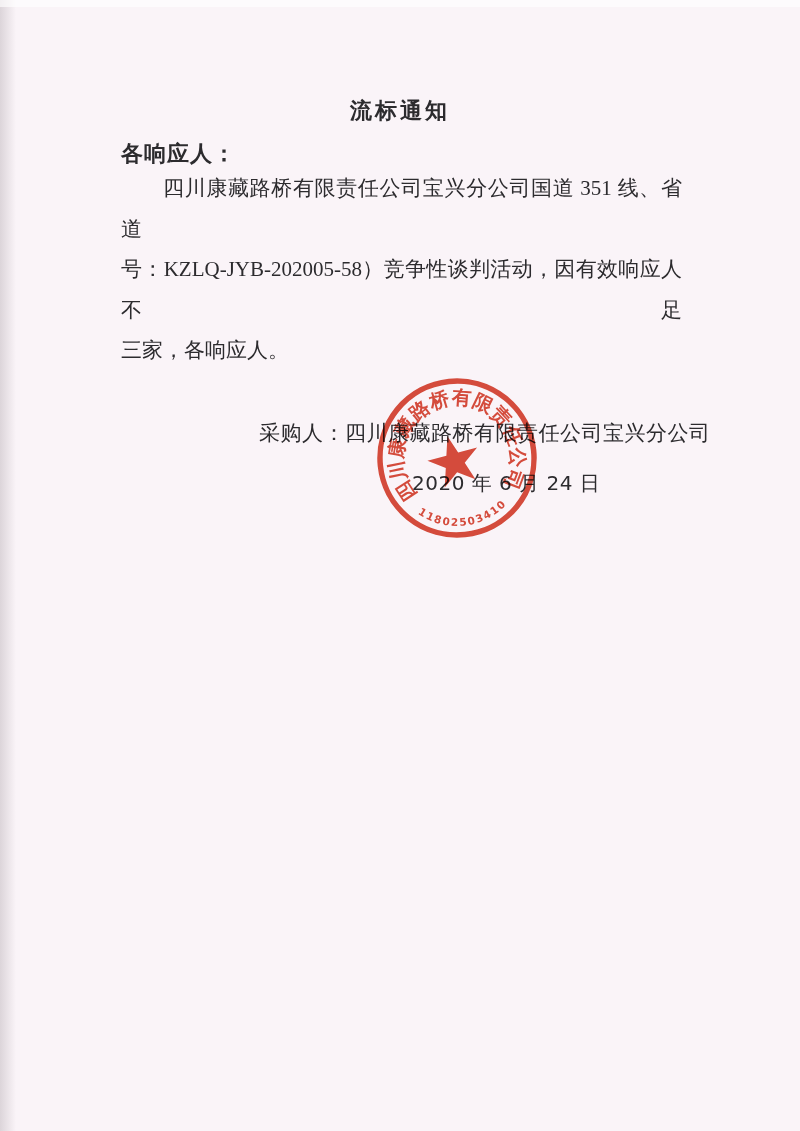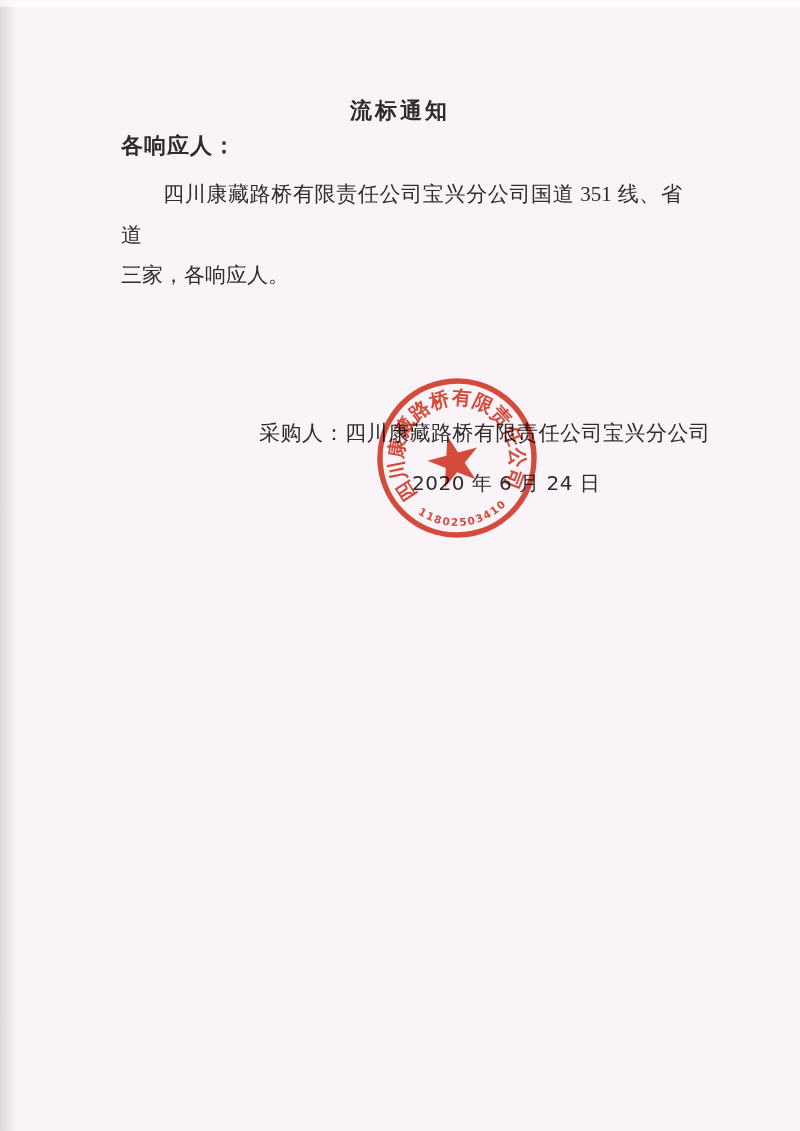--- a/index.html
+++ b/index.html
@@ -26,30 +26,30 @@
     pointer-events: none;
   }
 
   .title {
     position: absolute; top: 96px; left: 0; width: 100%;
     margin: 0; text-align: center;
     font-size: 22px; font-weight: bold; letter-spacing: 3px;
   }
 
   .salutation {
-    position: absolute; top: 131px; left: 121px;
+    position: absolute; top: 139px; left: 121px;
     font-size: 22px; font-weight: bold; letter-spacing: 1px;
   }
 
   .body-text {
     position: absolute; top: 168px; left: 121px; width: 561px;
     font-size: 21px; line-height: 40.5px;
   }
   .bline { white-space: nowrap; }
-  .bline.just { white-space: normal; text-align: justify; text-align-last: justify; margin-top: 6px; }
+  .bline.just { white-space: normal; text-align: justify; text-align-last: justify; }
   .bline.indent { text-indent: 2em; }
 
   .purchaser {
     position: absolute; top: 419px; left: 259px;
     font-size: 21px; letter-spacing: 0.5px;
   }
 
   .dateline {
     position: absolute; top: 470px; left: 412px;
     font-size: 20px; letter-spacing: 0.5px;
@@ -80,20 +80,21 @@
 
   <div class="edge-left"></div>
   <div class="edge-top"></div>
 
   <h1 class="title">流标通知</h1>
 
   <div class="salutation">各响应人：</div>
 
   <div class="body-text">
     <div class="bline just indent">四川康藏路桥有限责任公司宝兴分公司国道 351 线、省道</div>
+    <div class="bline just">号：KZLQ-JYB-202005-58）竞争性谈判活动，因有效响应人不足</div>
     <div class="bline">三家，各响应人。</div>
   </div>
 
   <div class="purchaser">采购人：四川康藏路桥有限责任公司宝兴分公司</div>
 
   <div class="dateline">2020 年 6 月 24 日</div>
 
   <div class="seal">
     <svg width="176" height="176" viewBox="-88 -88 176 176">
       <defs>

